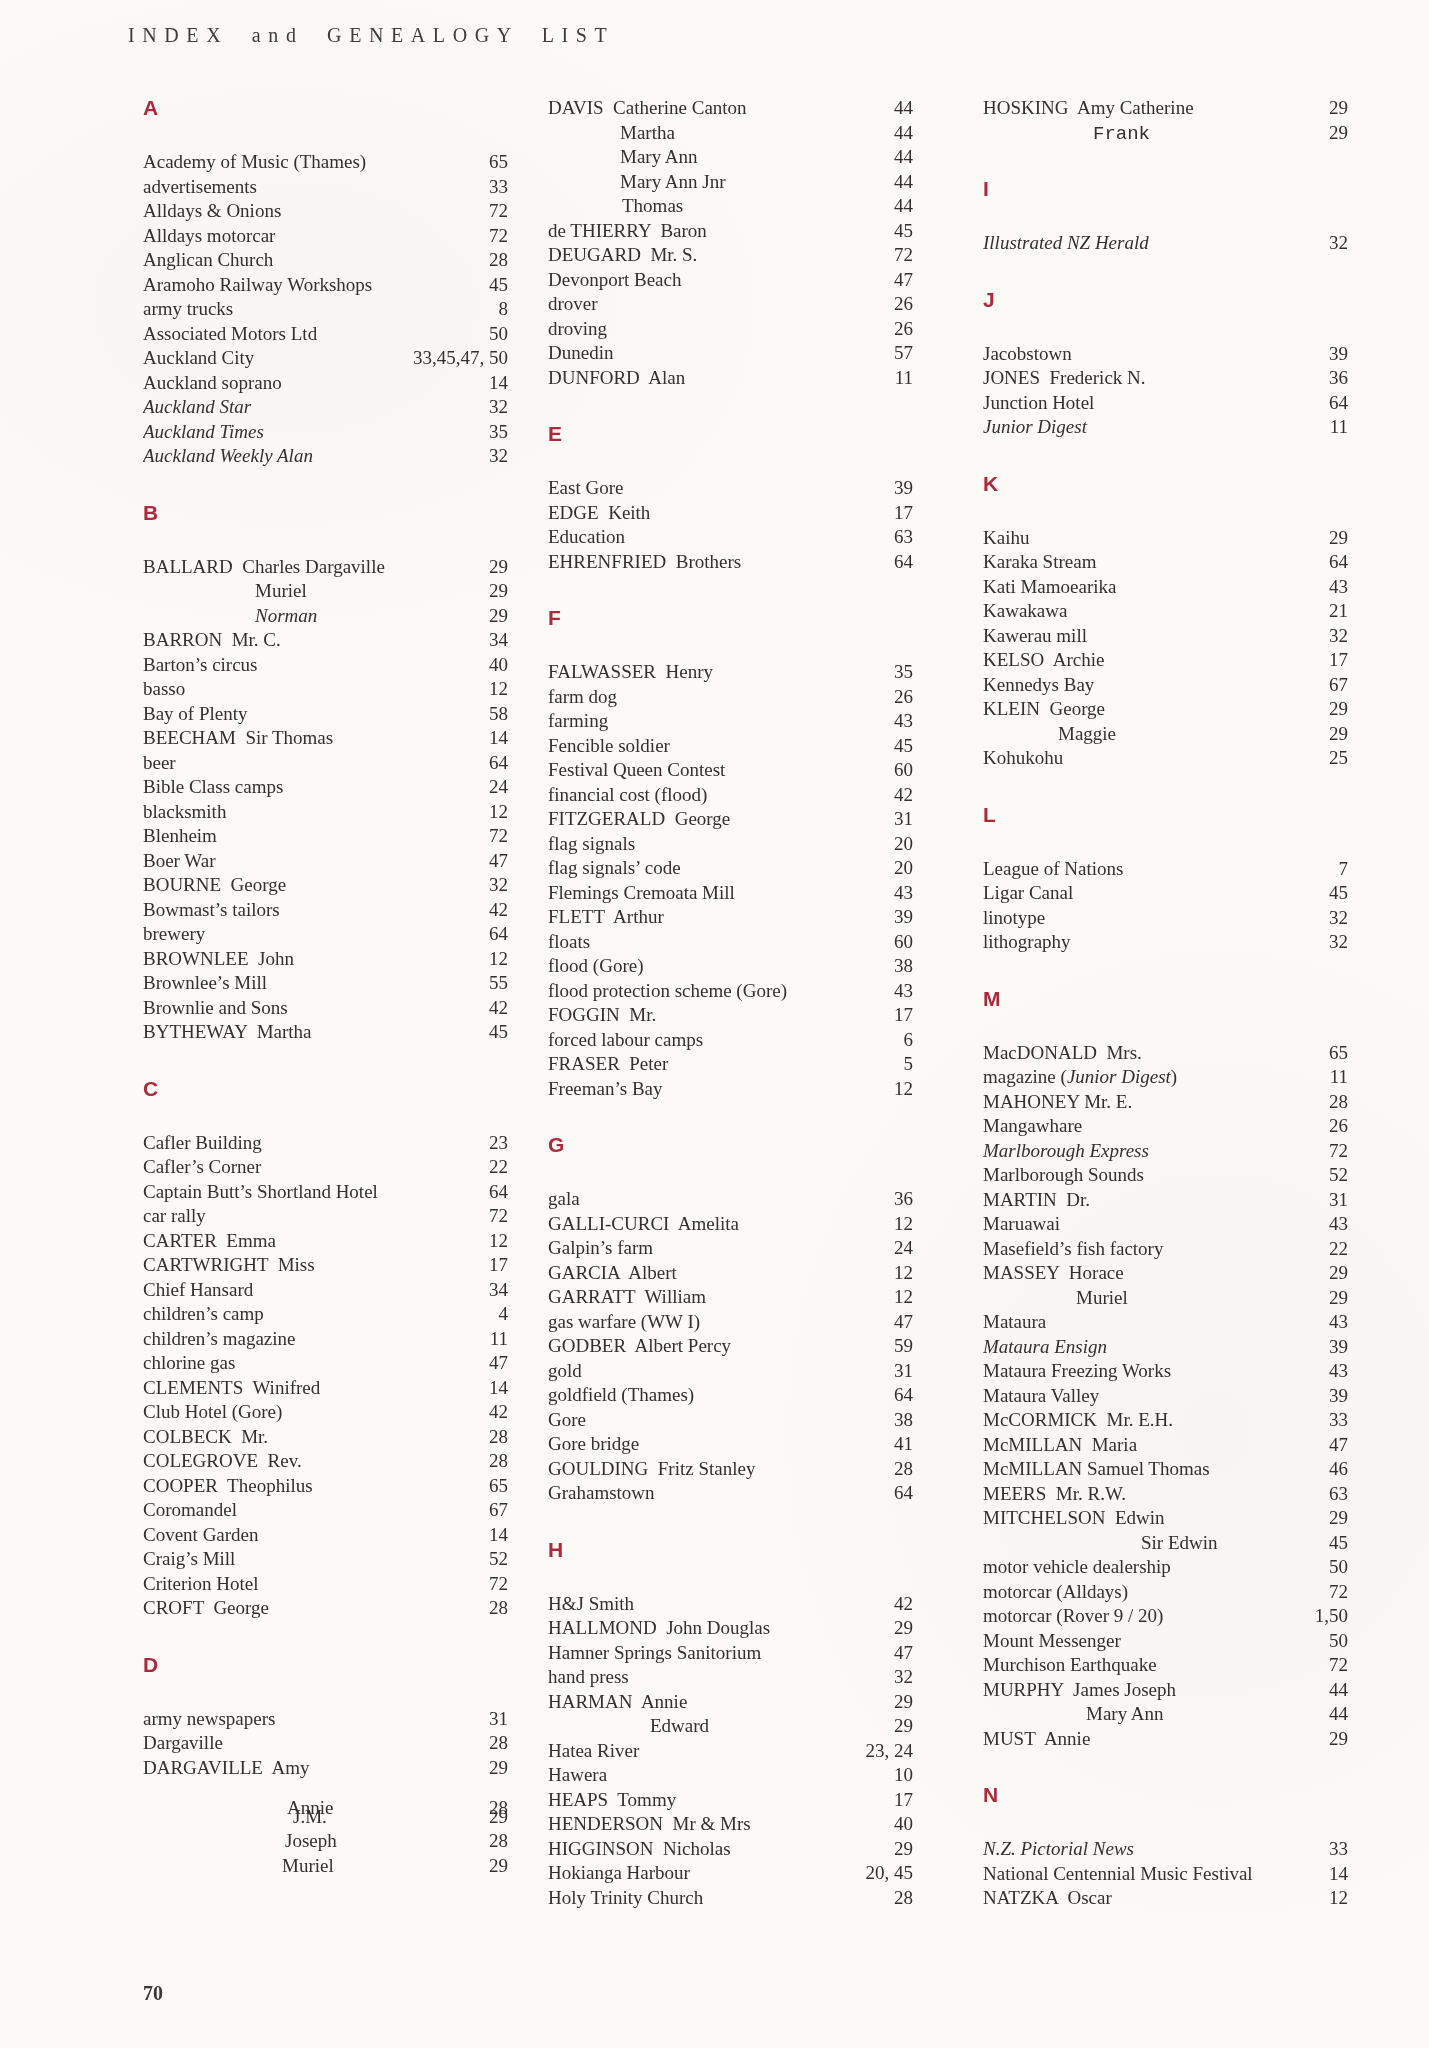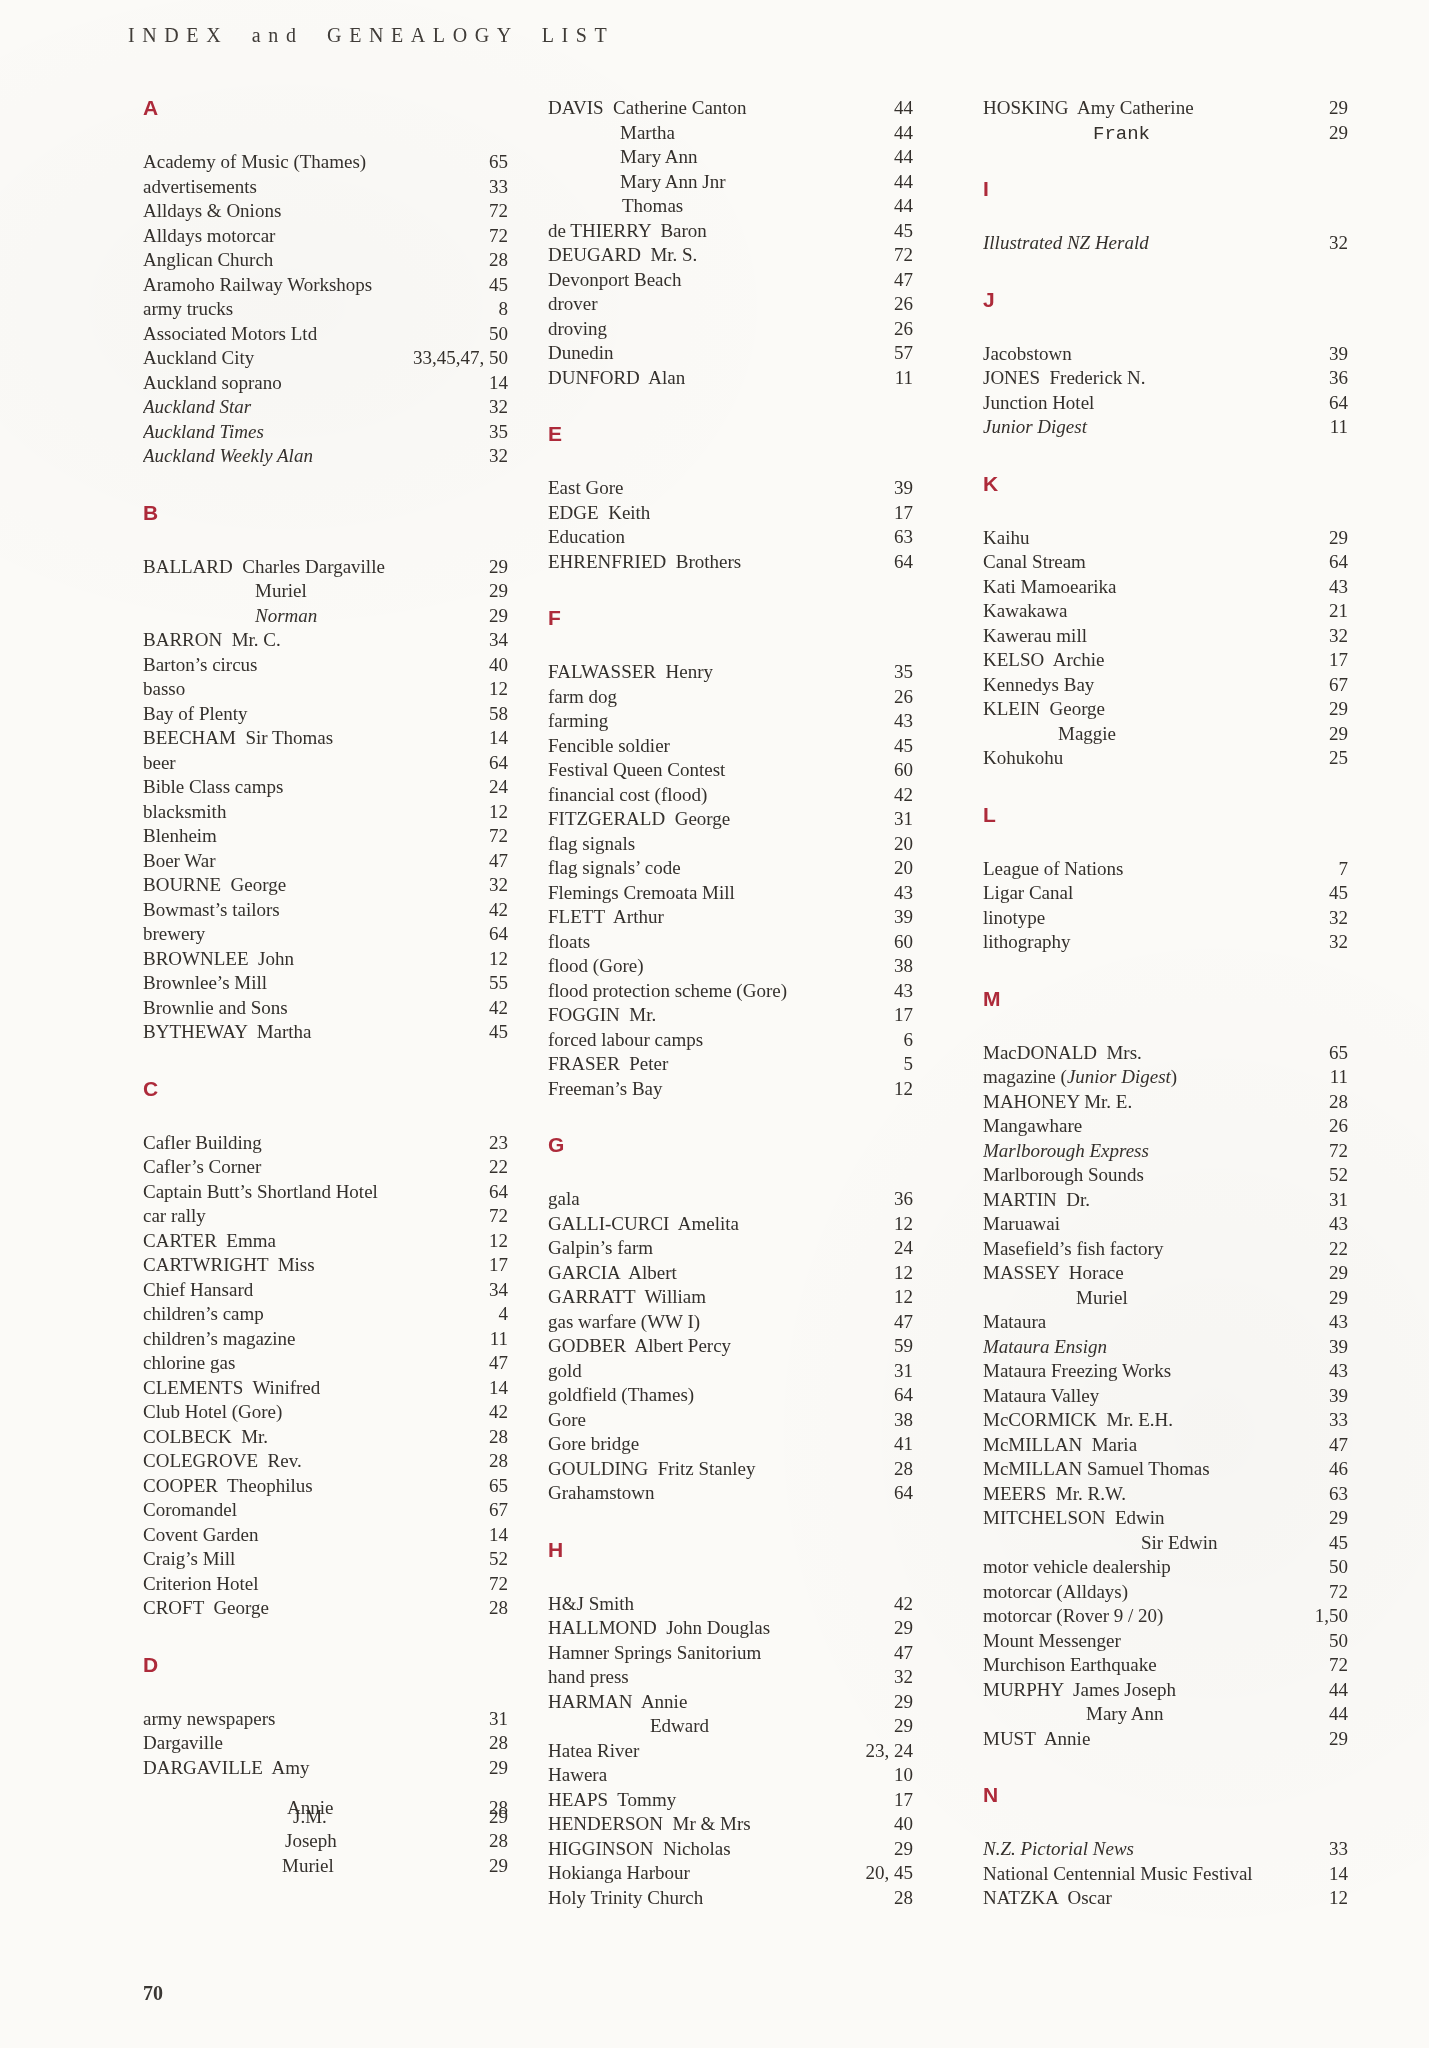--- a/index.html
+++ b/index.html
@@ -571,21 +571,21 @@
       <div class="entry-row">
         <span class="lbl it">Junior Digest</span>
         <span class="pg">11</span>
       </div>
       <div class="letter-head" style="color: rgb(173, 42, 58);">K</div>
       <div class="entry-row">
         <span class="lbl">Kaihu</span>
         <span class="pg">29</span>
       </div>
       <div class="entry-row">
-        <span class="lbl">Canal Stream</span>
+        <span class="lbl">Karaka Stream</span>
         <span class="pg">64</span>
       </div>
       <div class="entry-row">
         <span class="lbl">Kati Mamoearika</span>
         <span class="pg">43</span>
       </div>
       <div class="entry-row">
         <span class="lbl">Kawakawa</span>
         <span class="pg">21</span>
       </div>

